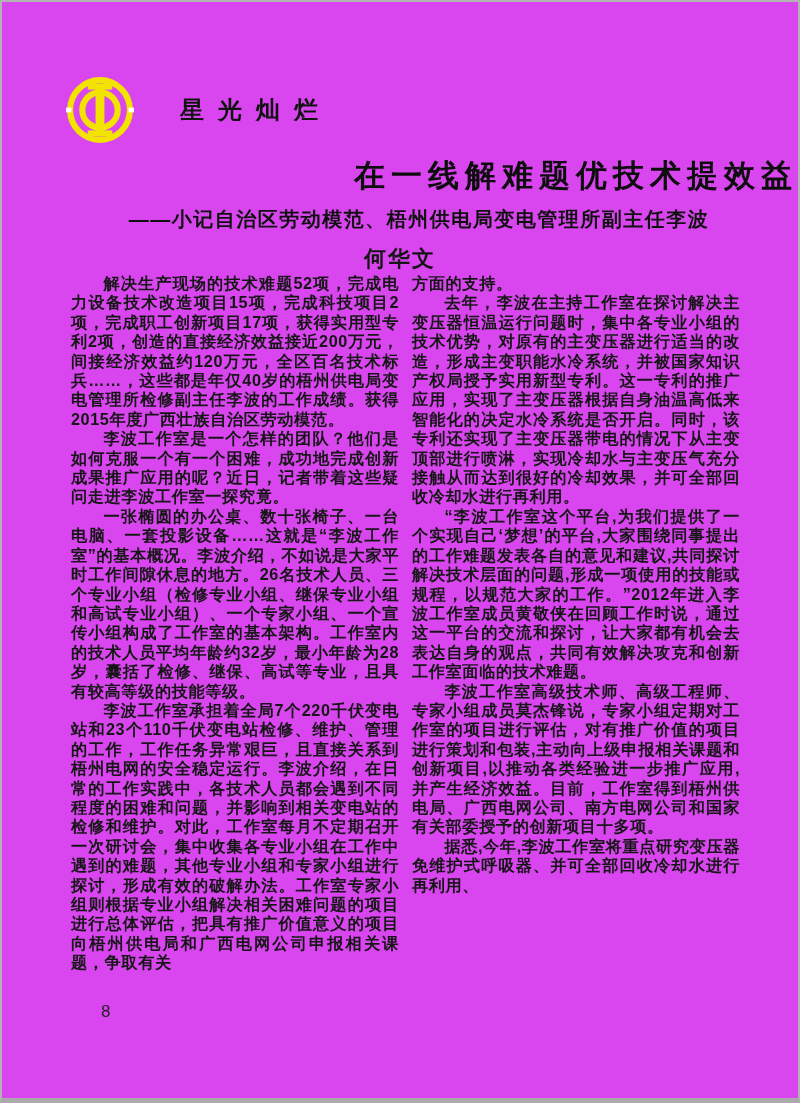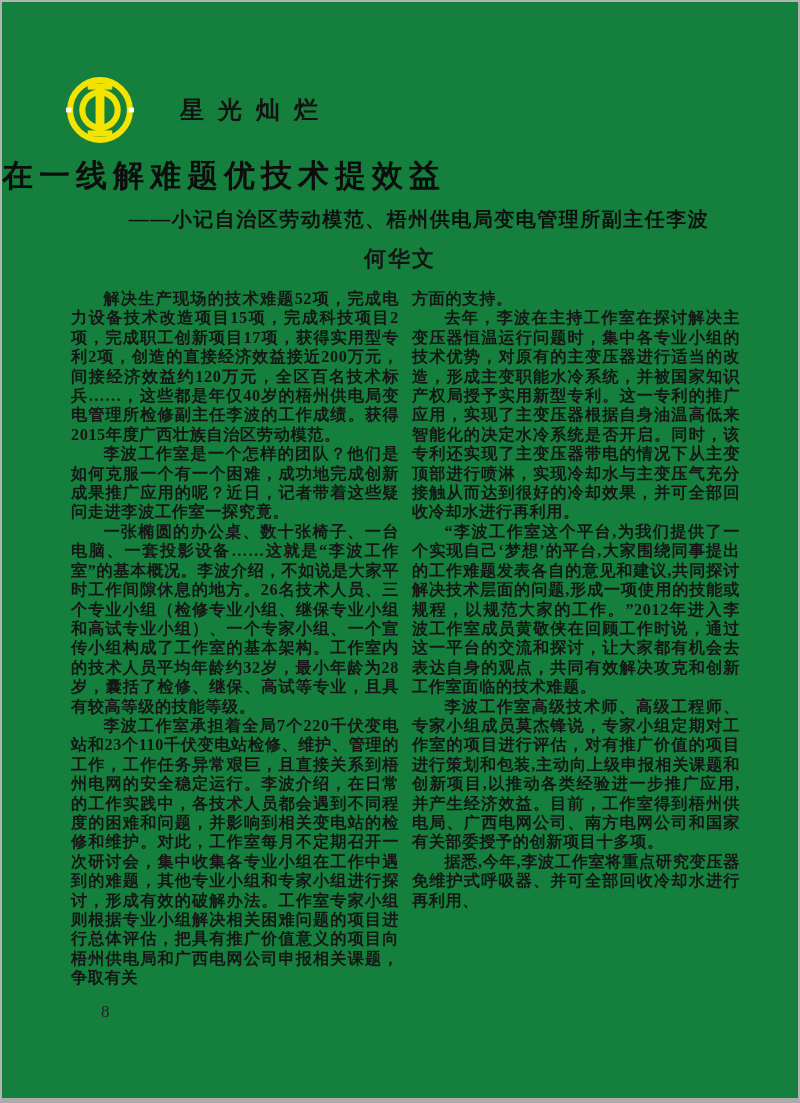--- a/index.html
+++ b/index.html
@@ -1,58 +1,58 @@
 <!DOCTYPE html>
 <html><head>
 <meta charset="utf-8">
 <style>
   html,body{margin:0;padding:0;background:#ffffff;}
   .page{
     position:relative;
     width:800px;height:1103px;
     box-sizing:border-box;
-    background:#15803d;
+    background:#d946ef;
     border:2px solid #b3b3b3;
     border-bottom:5px solid #ababab;
-    font-family:Liberation Serif, serif;
+    font-family:Liberation Sans, sans-serif;
     color:#151515;
     overflow:hidden;
   }
   .header{
     position:absolute;left:64px;top:74px;
     display:flex;align-items:center;
   }
   .logo{display:inline-block;width:68px;height:68px;line-height:0;}
   .brand{
     margin-left:46px;
     font-size:24px;font-weight:bold;letter-spacing:14px;
     color:#121212;white-space:nowrap;
   }
   .title{
     position:absolute;top:153px;left:0;width:100%;
-    margin:0;text-align:left;
+    margin:0;text-align:right;
     font-size:31px;font-weight:900;letter-spacing:6px;
     color:#0d0d0d;
   }
   .subtitle{
     position:absolute;top:204px;left:0;width:100%;
     margin:0;text-align:center;
     font-size:20px;font-weight:bold;letter-spacing:1.5px;
     color:#101010;
     padding-left:19px;
   }
   .author{
     position:absolute;top:242px;left:0;width:100%;
     text-align:center;
     font-size:22px;font-weight:bold;letter-spacing:2px;
   }
   .columns{
     position:absolute;top:272px;left:69px;
     width:669px;
-    display:flex;gap:13px;margin-top:16px;
+    display:flex;gap:13px;
   }
   .col{width:328px;}
   .col p{
     margin:0;
     text-indent:2em;
     text-align:justify;
     font-size:16.2px;line-height:19.4px;
     letter-spacing:0.6px;
     font-weight:bold;
     color:#161616;

